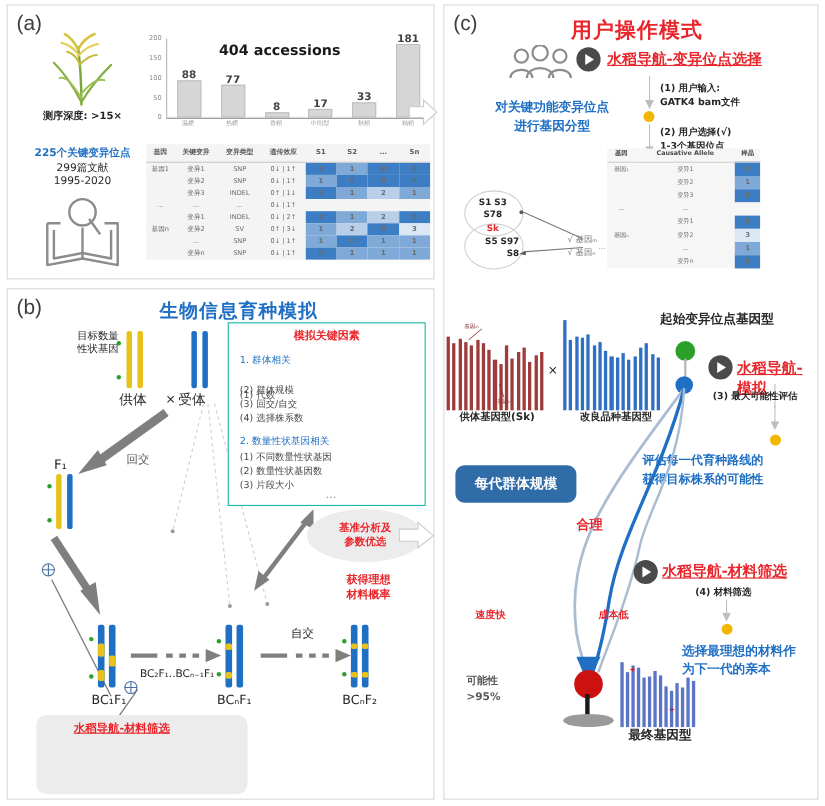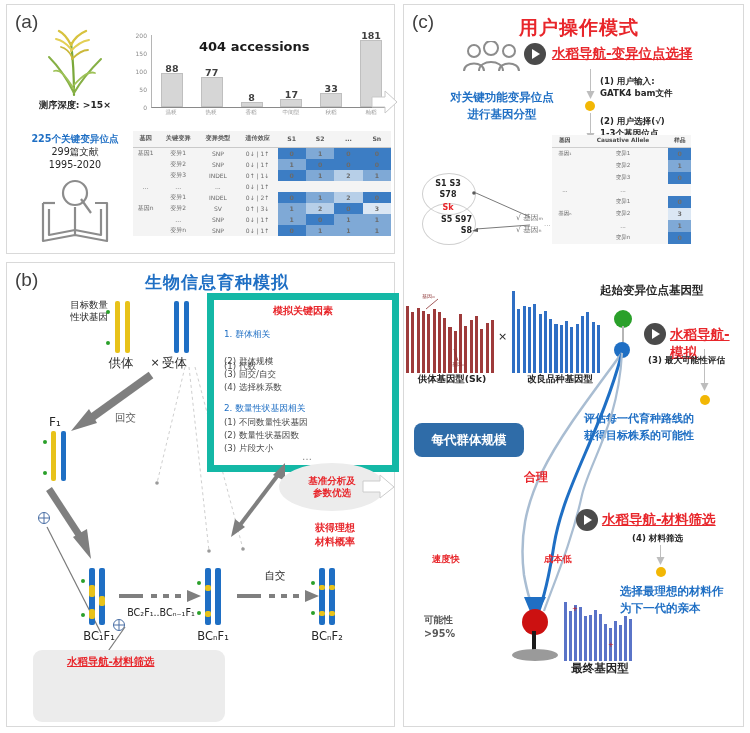--- a/index.html
+++ b/index.html
@@ -49,21 +49,21 @@
   
   .arrow-out{position:absolute;}
   .playbtn{position:absolute;border-radius:50%;background:#4a4a4a;}
   .playbtn::after{content:"";position:absolute;left:38%;top:26%;border-left:8px solid #fff;border-top:5px solid transparent;border-bottom:5px solid transparent;}
   .navlink{position:absolute;color:#e8262b;font-weight:bold;text-decoration:underline;}
   .dot{position:absolute;border-radius:50%;}
   .vline{position:absolute;background:#bfbfbf;width:1px;}
   .pill{position:absolute;background:#2f6ca8;color:#fff;border-radius:8px;font-weight:bold;display:flex;align-items:center;justify-content:center;}
   .chrom{position:absolute;border-radius:2px;}
   .greendot{position:absolute;width:4px;height:4px;border-radius:50%;background:#2aa02a;}
-  .factorbox{position:absolute;left:200px;top:30px;width:178px;height:165px;border:7px solid #14b8a6;background:#fff;}
+  .factorbox{position:absolute;left:200px;top:30px;width:178px;height:165px;border:1px solid #14b8a6;background:#fff;}
   .fb-title{position:absolute;left:0;top:4px;width:100%;text-align:center;color:#e8262b;font-weight:bold;font-size:10px;}
   .fb-txt{position:absolute;font-size:8.6px;line-height:1.45;color:#4a4a4a;}
   .fb-head{color:#1f6fc4;font-size:8.8px;}
   .ellipse{position:absolute;background:#ececec;border-radius:50%;display:flex;align-items:center;justify-content:center;text-align:center;color:#e8262b;font-weight:bold;font-size:9.5px;line-height:1.3;}
   .screenbox{position:absolute;left:26px;top:387px;width:192px;height:72px;background:#ececec;border-radius:9px;}
   .gbar{position:absolute;bottom:0;width:2.6px;}
   .ovalcircle{position:absolute;border:1px solid #cfcfcf;border-radius:50%;}
 </style>
 </head>
 <body>

